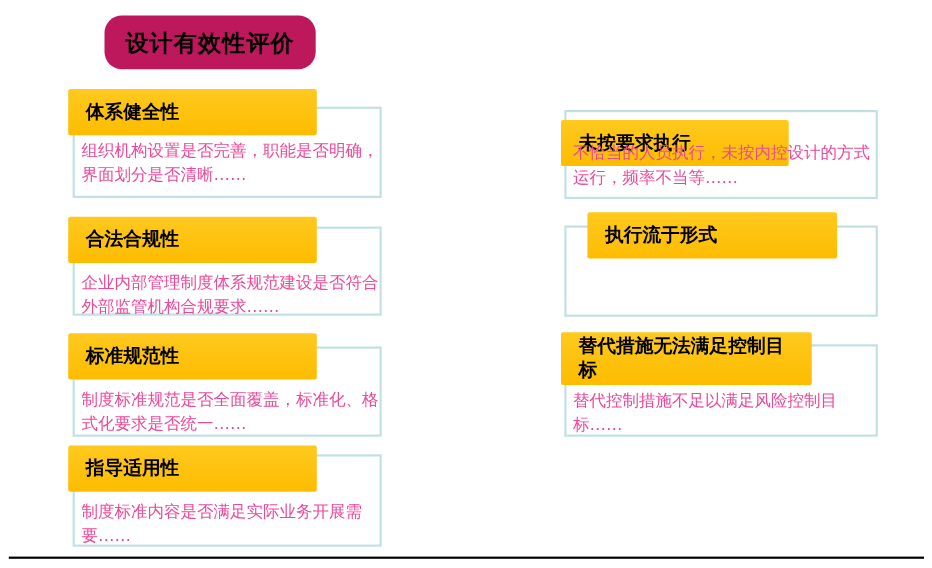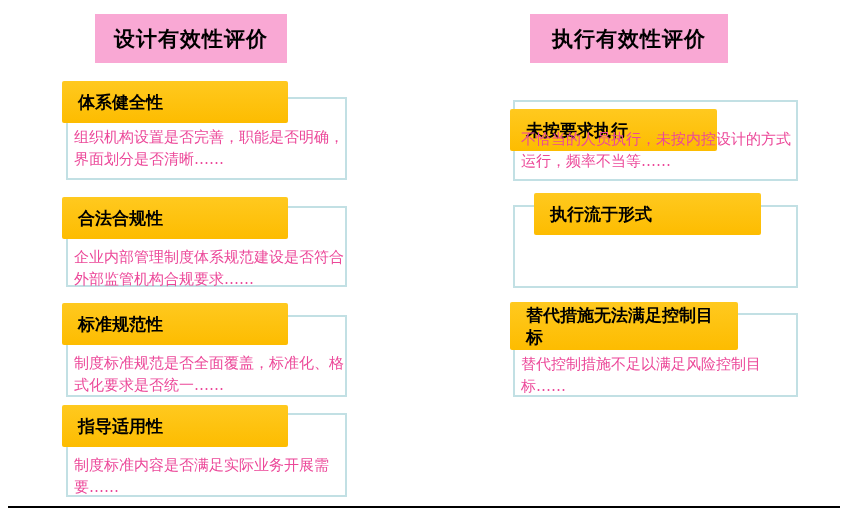--- a/index.html
+++ b/index.html
@@ -6,24 +6,25 @@
   #canvas{
     position:relative;
     width:847px;height:516px;
     background:#ffffff;
     font-family:"DejaVu Sans", sans-serif;
     color:#000;
     overflow:hidden;
   }
   .col-header{
     position:absolute;
-    background:#f9a8d4;
+    background:#be185d;
     display:flex;align-items:center;justify-content:center;
     font-weight:700;font-size:21px;letter-spacing:1px;
     color:#000;
+    border-radius:16px;
   }
   #hdr-left{left:95px;top:14px;width:192px;height:49px;}
   #hdr-right{left:530px;top:14px;width:198px;height:49px;}
 
   .panel{
     position:absolute;
     background:#ffffff;
     border:2px solid #c2e0e4;
     box-sizing:border-box;
     z-index:1;
@@ -81,21 +82,20 @@
     left:8px;top:506px;width:832px;height:2px;
     background:#000;
   }
 </style>
 </head>
 <body>
 
 <div id="canvas">
 
   <div id="hdr-left" class="col-header">设计有效性评价</div>
-  <div id="hdr-right" class="col-header">执行有效性评价</div>
 
   <div class="panel l1-panel"></div>
   <div class="tag l1-tag">体系健全性</div>
   <div class="body-text l1-body">组织机构设置是否完善，职能是否明确，界面划分是否清晰……</div>
 
   <div class="panel l2-panel"></div>
   <div class="tag l2-tag">合法合规性</div>
   <div class="body-text l2-body">企业内部管理制度体系规范建设是否符合外部监管机构合规要求……</div>
 
   <div class="panel l3-panel"></div>

